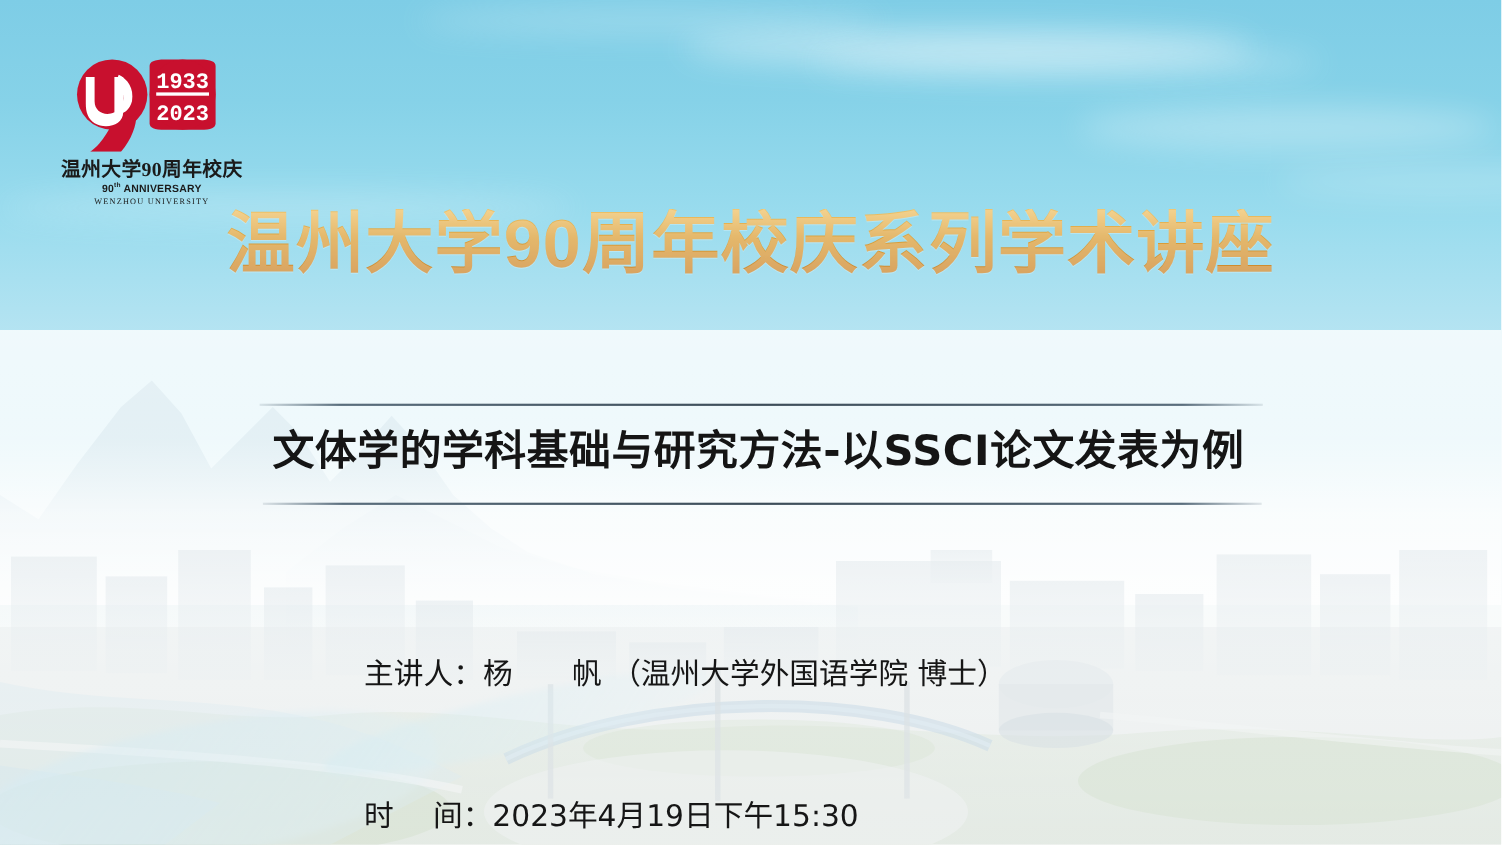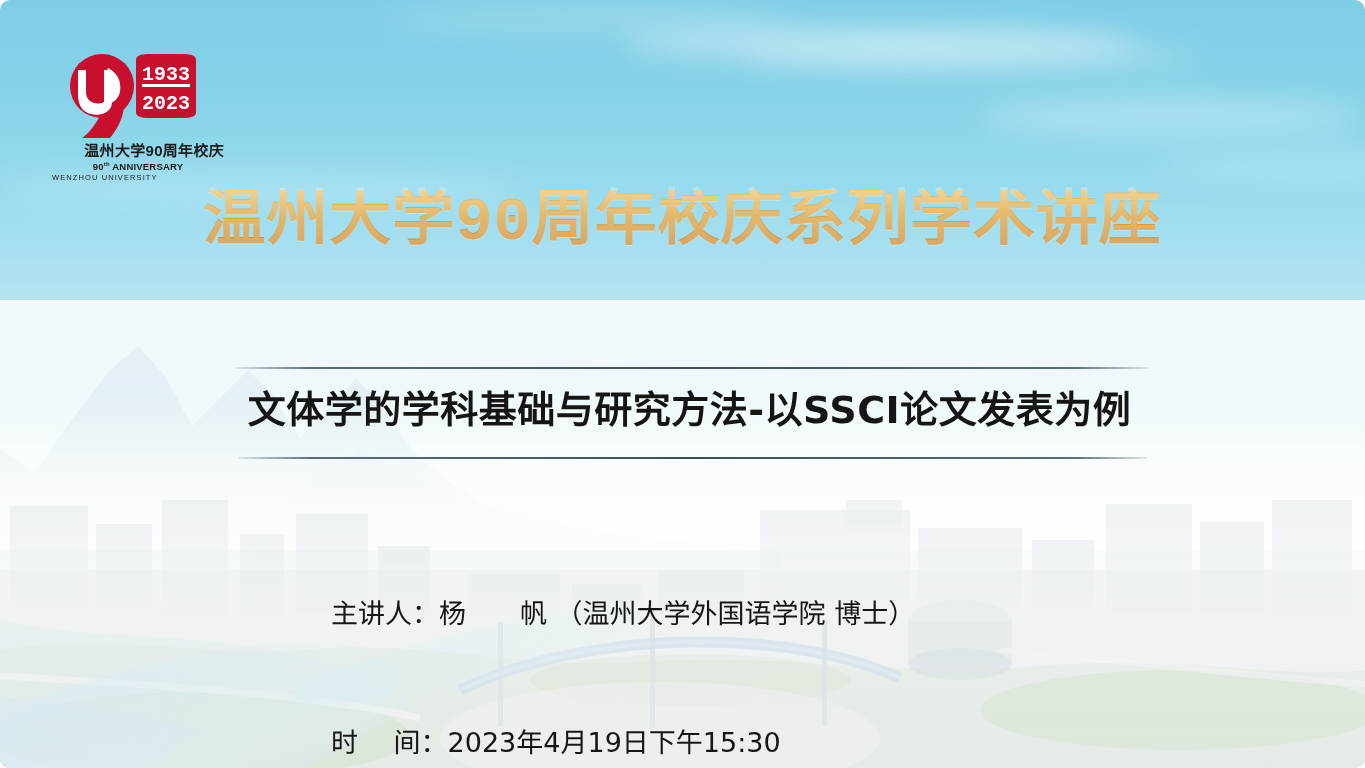--- a/index.html
+++ b/index.html
@@ -20,21 +20,20 @@
     background: linear-gradient(to bottom,
         #7ecde6 0%,
         #86d2e8 12%,
         #9adcee 26%,
         #b6e4f2 40%,
         #cfeef6 52%,
         #e2f2f6 62%,
         #eef5f5 72%,
         #f2f5f2 82%,
         #f3f5f2 100%);
-    border-radius: 10px;
   }
 
   
   .bg-layer { position: absolute; left: 0; top: 0; width: 100%; height: 100%; }
 
   
   .haze {
     position: absolute;
     left: 0; right: 0;
     top: 400px; height: 150px;
@@ -102,57 +101,57 @@
   
   .logo {
     position: absolute;
     left: 52px;
     top: 52px;
     width: 172px;
     height: 120px;
   }
   .logo-mark { position: relative; width: 160px; height: 86px; margin: 0 auto; }
   .logo-cn {
-    text-align: right;
-    font-family: Liberation Sans, sans-serif;
+    text-align: center;
+    font-family: Liberation Serif, serif;
     font-weight: bold;
-    font-size: 15px;
+    font-size: 18px;
     color: #1b1b1b;
     letter-spacing: .3px;
     margin-top: 1px;
     white-space: nowrap;
   }
   .logo-en {
     text-align: center;
     font-family: "Liberation Sans", sans-serif;
     font-weight: bold;
     font-size: 9.5px;
     color: #1b1b1b;
     letter-spacing: .2px;
     margin-top: 1px;
     white-space: nowrap;
   }
   .logo-en sup { font-size: 6px; }
   .logo-uni {
-    text-align: left;
-    font-family: Liberation Sans, sans-serif;
+    text-align: center;
+    font-family: Liberation Serif, serif;
     font-size: 7.5px;
     color: #1b1b1b;
     letter-spacing: 1.1px;
     margin-top: 1px;
     white-space: nowrap;
   }
 
   
   .headline {
     position: absolute;
     left: 0; right: 0;
     top: 190px;
     text-align: center;
-    font-family: Liberation Mono, monospace;
+    font-family: Liberation Sans, sans-serif;
     font-weight: bold;
     font-size: 62px;
     line-height: 1.05;
     letter-spacing: 1px;
     color: #d99a2b;
     background: linear-gradient(to bottom, #efc36a 0%, #dba03a 40%, #c9812a 100%);
     -webkit-background-clip: text;
     background-clip: text;
     -webkit-text-fill-color: transparent;
     text-shadow: 0 1px 0 rgba(255,255,255,.25);

